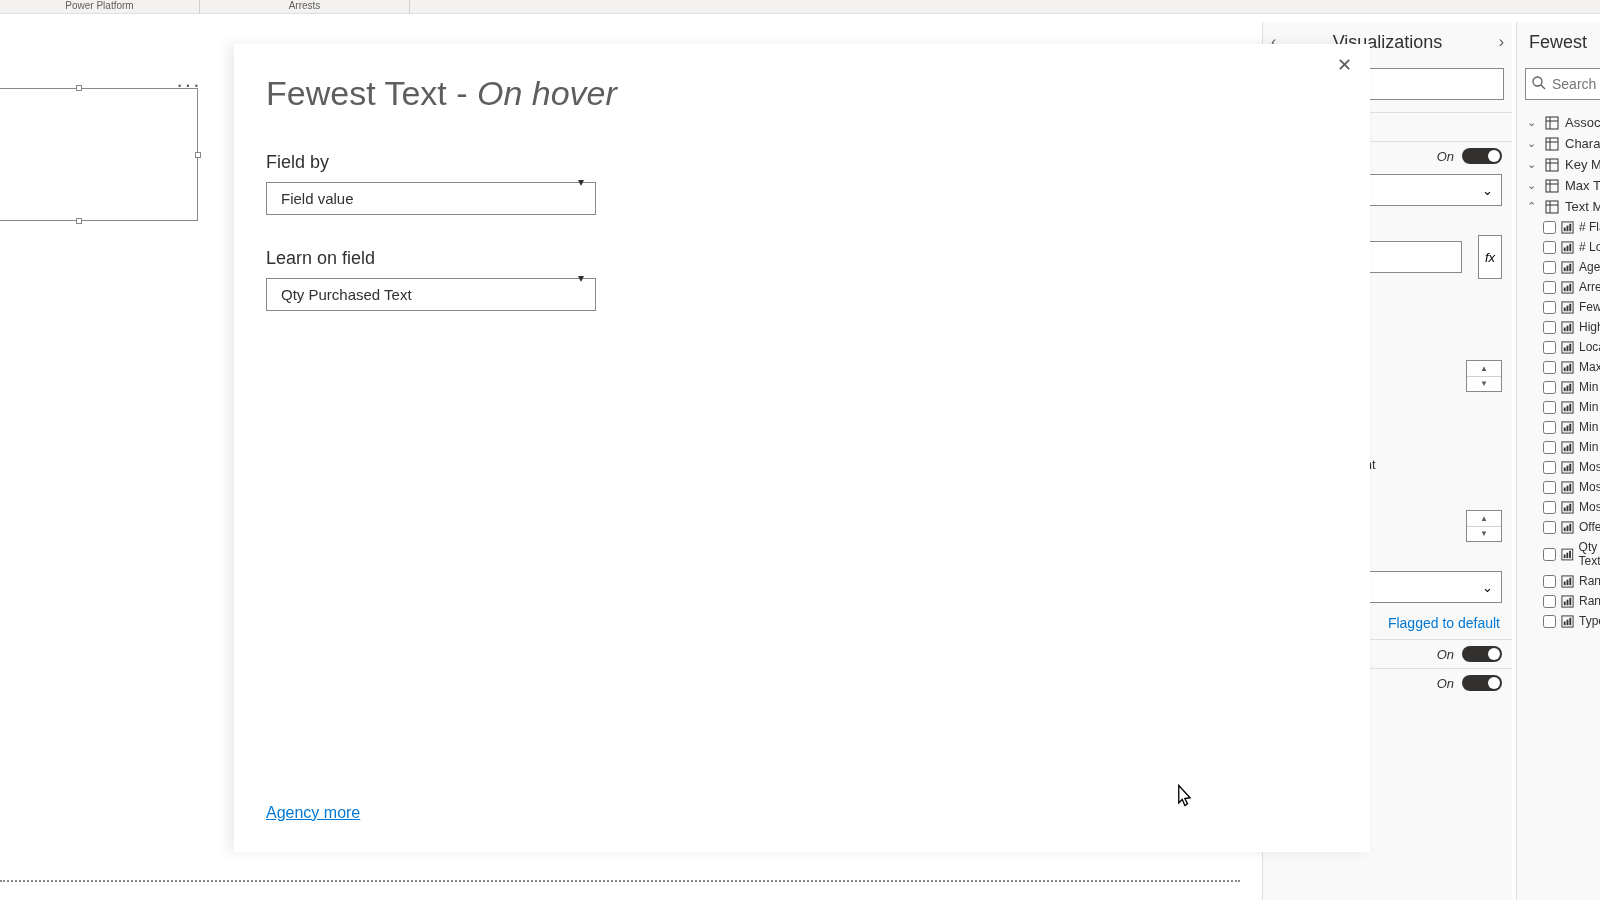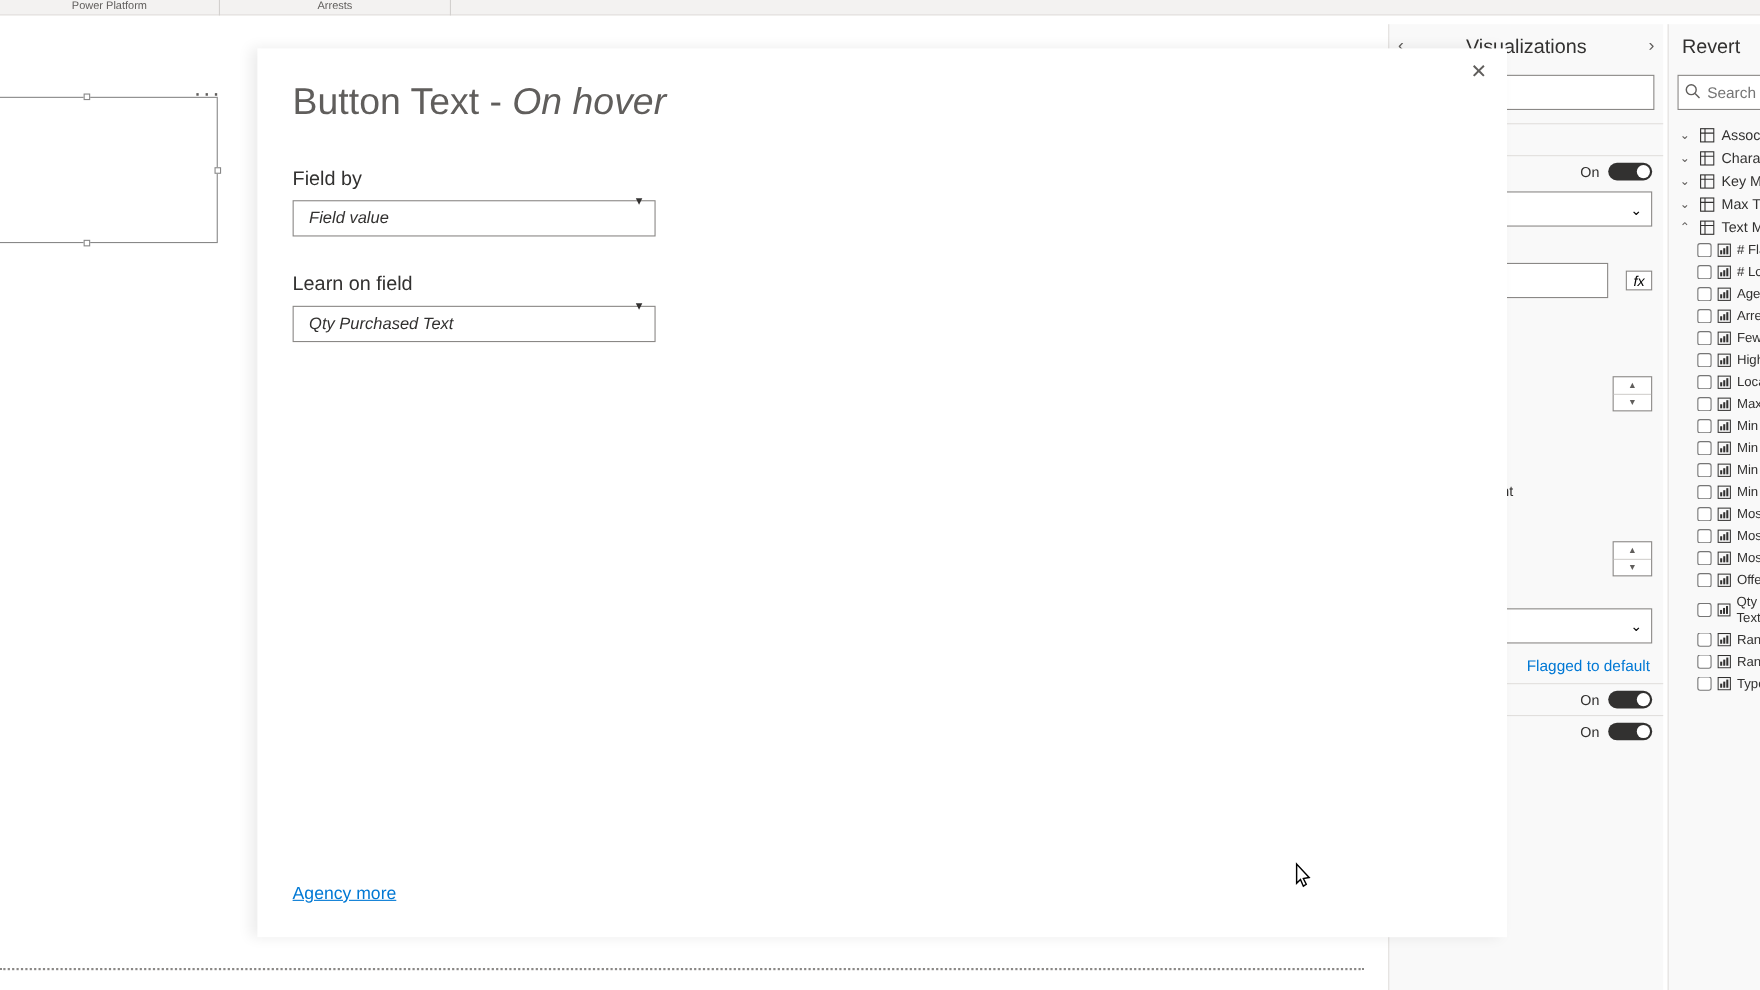--- a/index.html
+++ b/index.html
@@ -16,21 +16,21 @@
   .canvas-shape .h1 { position:absolute; left:50%; transform:translateX(-50%); width:6px; height:6px; background:#fff; border:1px solid #888; }
   .canvas-shape .hv { position:absolute; top:50%; transform:translateY(-50%); width:6px; height:6px; background:#fff; border:1px solid #888; }
   .page-divider { position:absolute; left:0; top:880px; width:1240px; border-top:2px dotted #8a8886; }
 
   
   .modal { position:absolute; left:234px; top:44px; width:1136px; height:808px; background:#fff; box-shadow:-6px 0 12px rgba(0,0,0,0.08); }
   .modal-close { position:absolute; right:18px; top:10px; font-size:18px; color:#605e5c; cursor:pointer; font-weight:300; }
   .modal-title { position:absolute; left:32px; top:30px; font-size:34px; font-weight:300; color:#605e5c; }
   .modal-title .state { font-style:italic; }
   .lbl { position:absolute; left:32px; font-size:18px; color:#323130; font-weight:400; }
-  .sel { position:absolute; left:32px; width:330px; height:33px; border:1px solid #8a8886; background:#fff; font-size:15px; color:#323130; padding:0 30px 0 14px; appearance:none; cursor:pointer;font-style:italic; }
+  .sel { position:absolute; left:32px; width:330px; height:33px; border:1px solid #8a8886; background:#fff; font-size:15px; color:#323130; padding:0 30px 0 14px; appearance:none; cursor:pointer; }
   .sel-wrap { position:absolute; }
   .sel-caret { position:absolute; right:10px; top:50%; transform:translateY(-50%); pointer-events:none; font-size:12px; color:#323130; }
   .learn { position:absolute; left:32px; bottom:30px; font-size:16px; color:#0078d4; text-decoration:underline; cursor:pointer; }
   .btn-row { position:absolute; right:32px; bottom:26px; display:flex; gap:10px; align-items:center; }
   .ok-focus { padding:4px; border:4px solid #0078d4; }
   .btn-ok { width:68px; height:30px; background:#f2c811; border:none; font-size:14px; cursor:pointer; }
   .btn-cancel { width:68px; height:30px; background:#fff; border:1px solid #8a8886; font-size:14px; cursor:pointer; }
 
   
   .cursor { position:absolute; left:1170px; top:782px; width:28px; height:28px; pointer-events:none; }
@@ -41,32 +41,32 @@
   .pane-viz { left:1262px; width:250px; border-left:1px solid #e1dfdd; }
   .pane-hdr { height:40px; display:flex; align-items:center; justify-content:space-between; padding:0 8px; font-size:18px; color:#323130; }
   .pane-hdr .nav { font-size:16px; color:#605e5c; cursor:pointer; }
   .search { margin:6px 8px 12px 8px; }
   .search input { width:100%; height:32px; border:1px solid #8a8886; padding:0 10px 0 26px; font-size:14px; background:#fff; }
   .search-wrap { position:relative; }
   .search-wrap .mag { position:absolute; left:6px; top:7px; color:#605e5c; }
 
   .sect { border-top:1px solid #e1dfdd; }
   .row { display:flex; align-items:center; padding:6px 10px; font-size:14px; color:#323130; }
-  .row.hdr { justify-content:space-between; }
+  .row.hdr { justify-content:space-between;font-style:italic; }
   .chev { width:16px; color:#605e5c; cursor:pointer; font-size:12px; margin-right:4px; }
   .toggle { width:40px; height:16px; border-radius:999px; background:#323130; position:relative; cursor:pointer; }
   .toggle.off { background:#8a8886; }
   .toggle .knob { position:absolute; top:2px; width:12px; height:12px; border-radius:50%; background:#fff; }
   .toggle.on .knob { right:2px; }
   .toggle.off .knob { left:2px; }
   .toggle-lbl { font-size:13px; color:#323130; margin-right:8px; }
   .mini-select { height:32px; border:1px solid #8a8886; background:#fff; display:flex; align-items:center; justify-content:space-between; padding:0 8px; cursor:pointer; margin:4px 10px; font-size:13px; }
   .mini-input { height:32px; border:1px solid #8a8886; background:#fff; margin:4px 10px; width:80px; }
   .mini-input-row { display:flex; align-items:center; gap:6px; padding:4px 10px; }
-  .fx-btn { width:30px; height:18px; border:1px solid #8a8886; background:#fff; display:flex; align-items:center; justify-content:center; font-style:italic; font-size:13px; cursor:pointer; }
+  .fx-btn { width:30px; height:44px; border:1px solid #8a8886; background:#fff; display:flex; align-items:center; justify-content:center; font-style:italic; font-size:13px; cursor:pointer; }
   .row-label { padding:6px 10px 0; font-size:13px; color:#323130; }
   .align-row { display:flex; gap:2px; padding:4px 10px; }
   .align-btn { width:26px; height:26px; border:1px solid #d2d0ce; background:#fff; display:flex; align-items:center; justify-content:center; cursor:pointer; }
   .align-btn.sel { background:#f2c811; border-color:#f2c811; }
   .spinner { width:36px; height:32px; border:1px solid #8a8886; background:#fff; display:flex; flex-direction:column; }
   .spinner .sbtn { flex:1; display:flex; align-items:center; justify-content:center; font-size:8px; color:#605e5c; cursor:pointer; }
   .spinner .sbtn + .sbtn { border-top:1px solid #d2d0ce; }
   .revert { color:#0078d4; font-size:14px; text-align:right; padding:8px 12px; cursor:pointer; }
 
   
@@ -235,21 +235,21 @@
         <span class="toggle on">
             <span class="knob"></span>
           </span>
       </span>
     </div>
   </div>
 </div>
 
 <div class="pane pane-fields">
   <div class="fields-hdr">
-    <span>Revert</span>
+    <span>Fewest</span>
   </div>
   <div class="search">
     <div class="search-wrap">
       <span class="mag">
         <svg viewBox="0 0 16 16">
             <circle cx="6.5" cy="6.5" r="4.5" fill="none" stroke="#605e5c" stroke-width="1.3"></circle>
             <line x1="10" y1="10" x2="14" y2="14" stroke="#605e5c" stroke-width="1.3"></line>
           </svg>
       </span>
       <input type="text" placeholder="Search" style="">
@@ -500,21 +500,21 @@
             <rect x="9" y="3" width="2" height="8" fill="#323130"></rect>
           </svg></span>
         <span>Type Text</span>
       </div>
     </div>
 </div>
 
 <div class="modal">
   <span class="modal-close">✕</span>
   <div class="modal-title">
-    <span>Button Text - </span><span class="state">On hover</span>
+    <span>Fewest Text - </span><span class="state">On hover</span>
   </div>
 
   <div class="lbl" style="top:108px;">Field by</div>
   <div class="sel-wrap" style="left:0;top:138px;">
     <select class="sel">
       <option>Field value</option>
     </select>
     <span class="sel-caret" style="left:344px">▾</span>
   </div>
 

